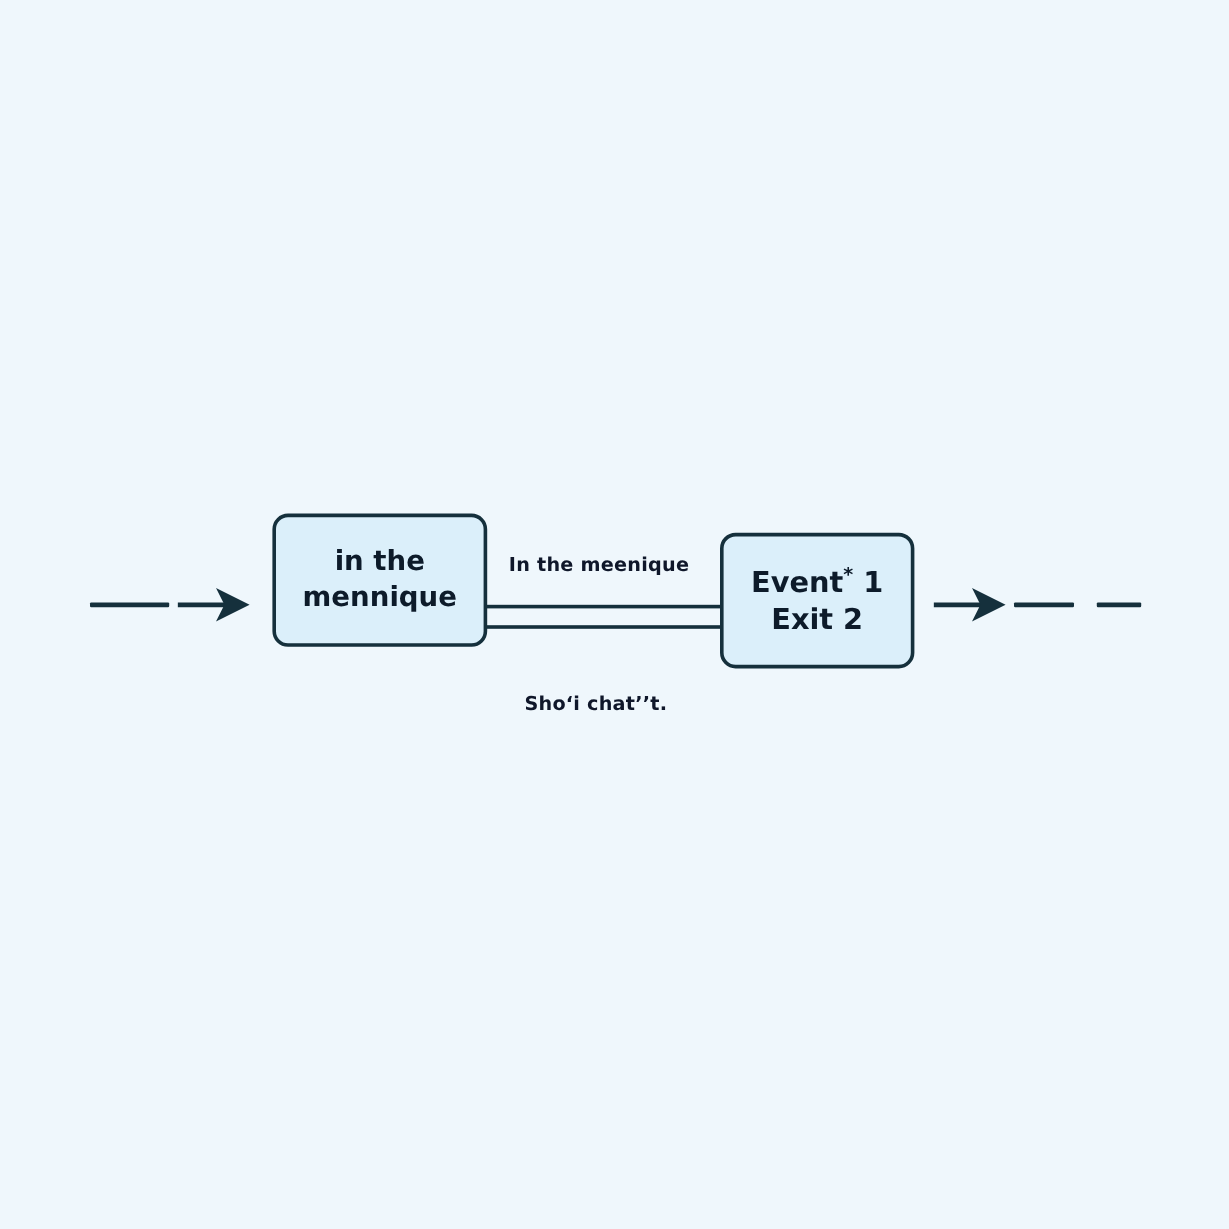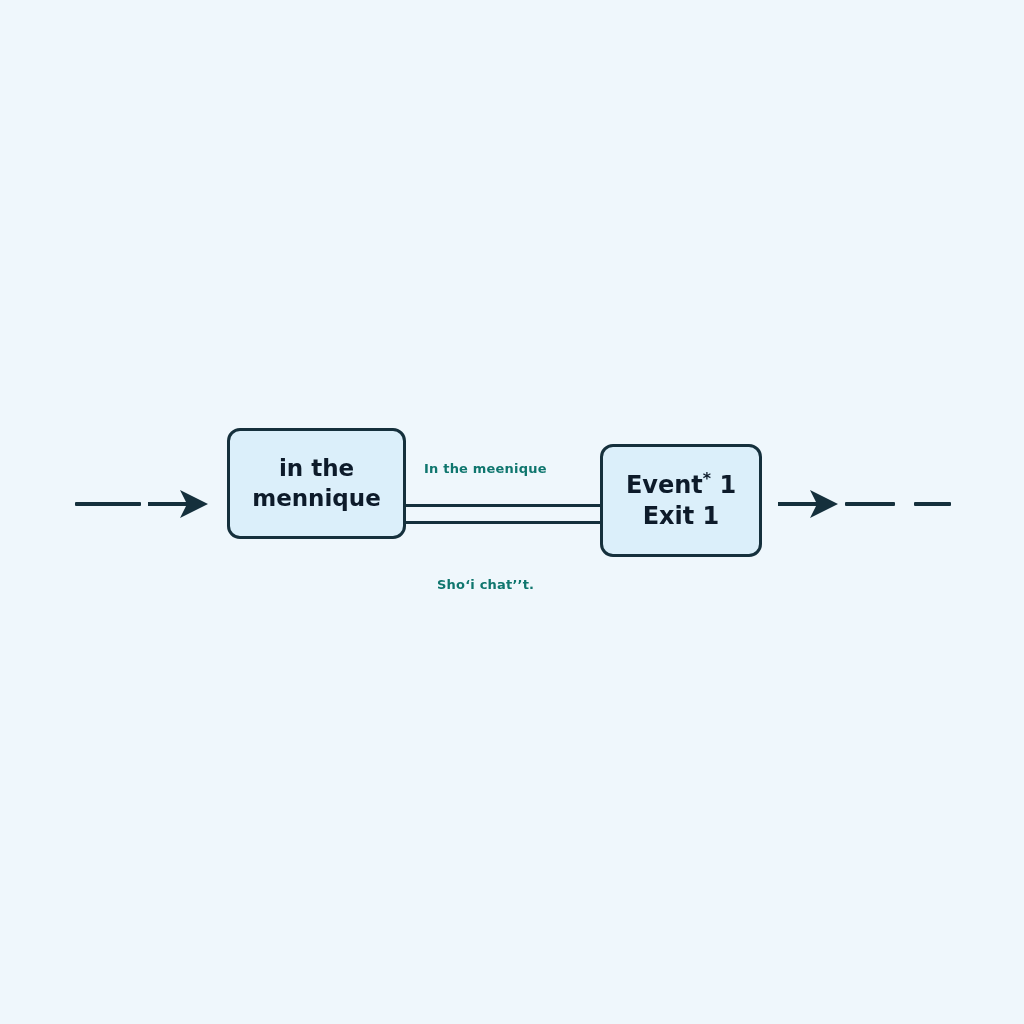--- a/index.html
+++ b/index.html
@@ -57,23 +57,23 @@
   .connector {
     position: absolute;
     background: #15303c;
     height: 3px;
   }
   #connector-top    { left: 404px; top: 504px; width: 198px; }
   #connector-bottom { left: 404px; top: 521px; width: 198px; }
 
   .edge-label {
     position: absolute;
-    color: #0f766e;
+    color: #0f172a;
     font-weight: bold;
-    font-size: 13px;
+    font-size: 16px;
     white-space: nowrap;
     letter-spacing: 0.2px;
   }
   #edge-label-top    { left: 424px; top: 461px; }
   #edge-label-bottom { left: 437px; top: 536px; margin-top: 41px; }
 
   .dash {
     position: absolute;
     background: #15303c;
     height: 4px;
@@ -110,21 +110,21 @@
   </div>
 
   <div class="connector" id="connector-top"></div>
   <div class="connector" id="connector-bottom"></div>
 
   <div class="edge-label" id="edge-label-top">In the meenique</div>
   <div class="edge-label" id="edge-label-bottom">Sho‘i chat’’t.</div>
 
   <div class="node" id="node-right">
     <div class="node-line"><span>Event</span><span class="sup">*</span><span> 1</span></div>
-    <div class="node-line">Exit 1</div>
+    <div class="node-line">Exit 2</div>
   </div>
 
   <svg class="arrow" id="arrow-out" viewBox="0 0 62 36">
     <line x1="0" y1="18" x2="40" y2="18" stroke="#15303c" stroke-width="4"></line>
     <path d="M 32 4 L 60 18 L 32 32 L 39 18 Z" fill="#15303c"></path>
   </svg>
 
   <div class="dash" id="dash-right-1"></div>
   <div class="dash" id="dash-right-2"></div>
 

